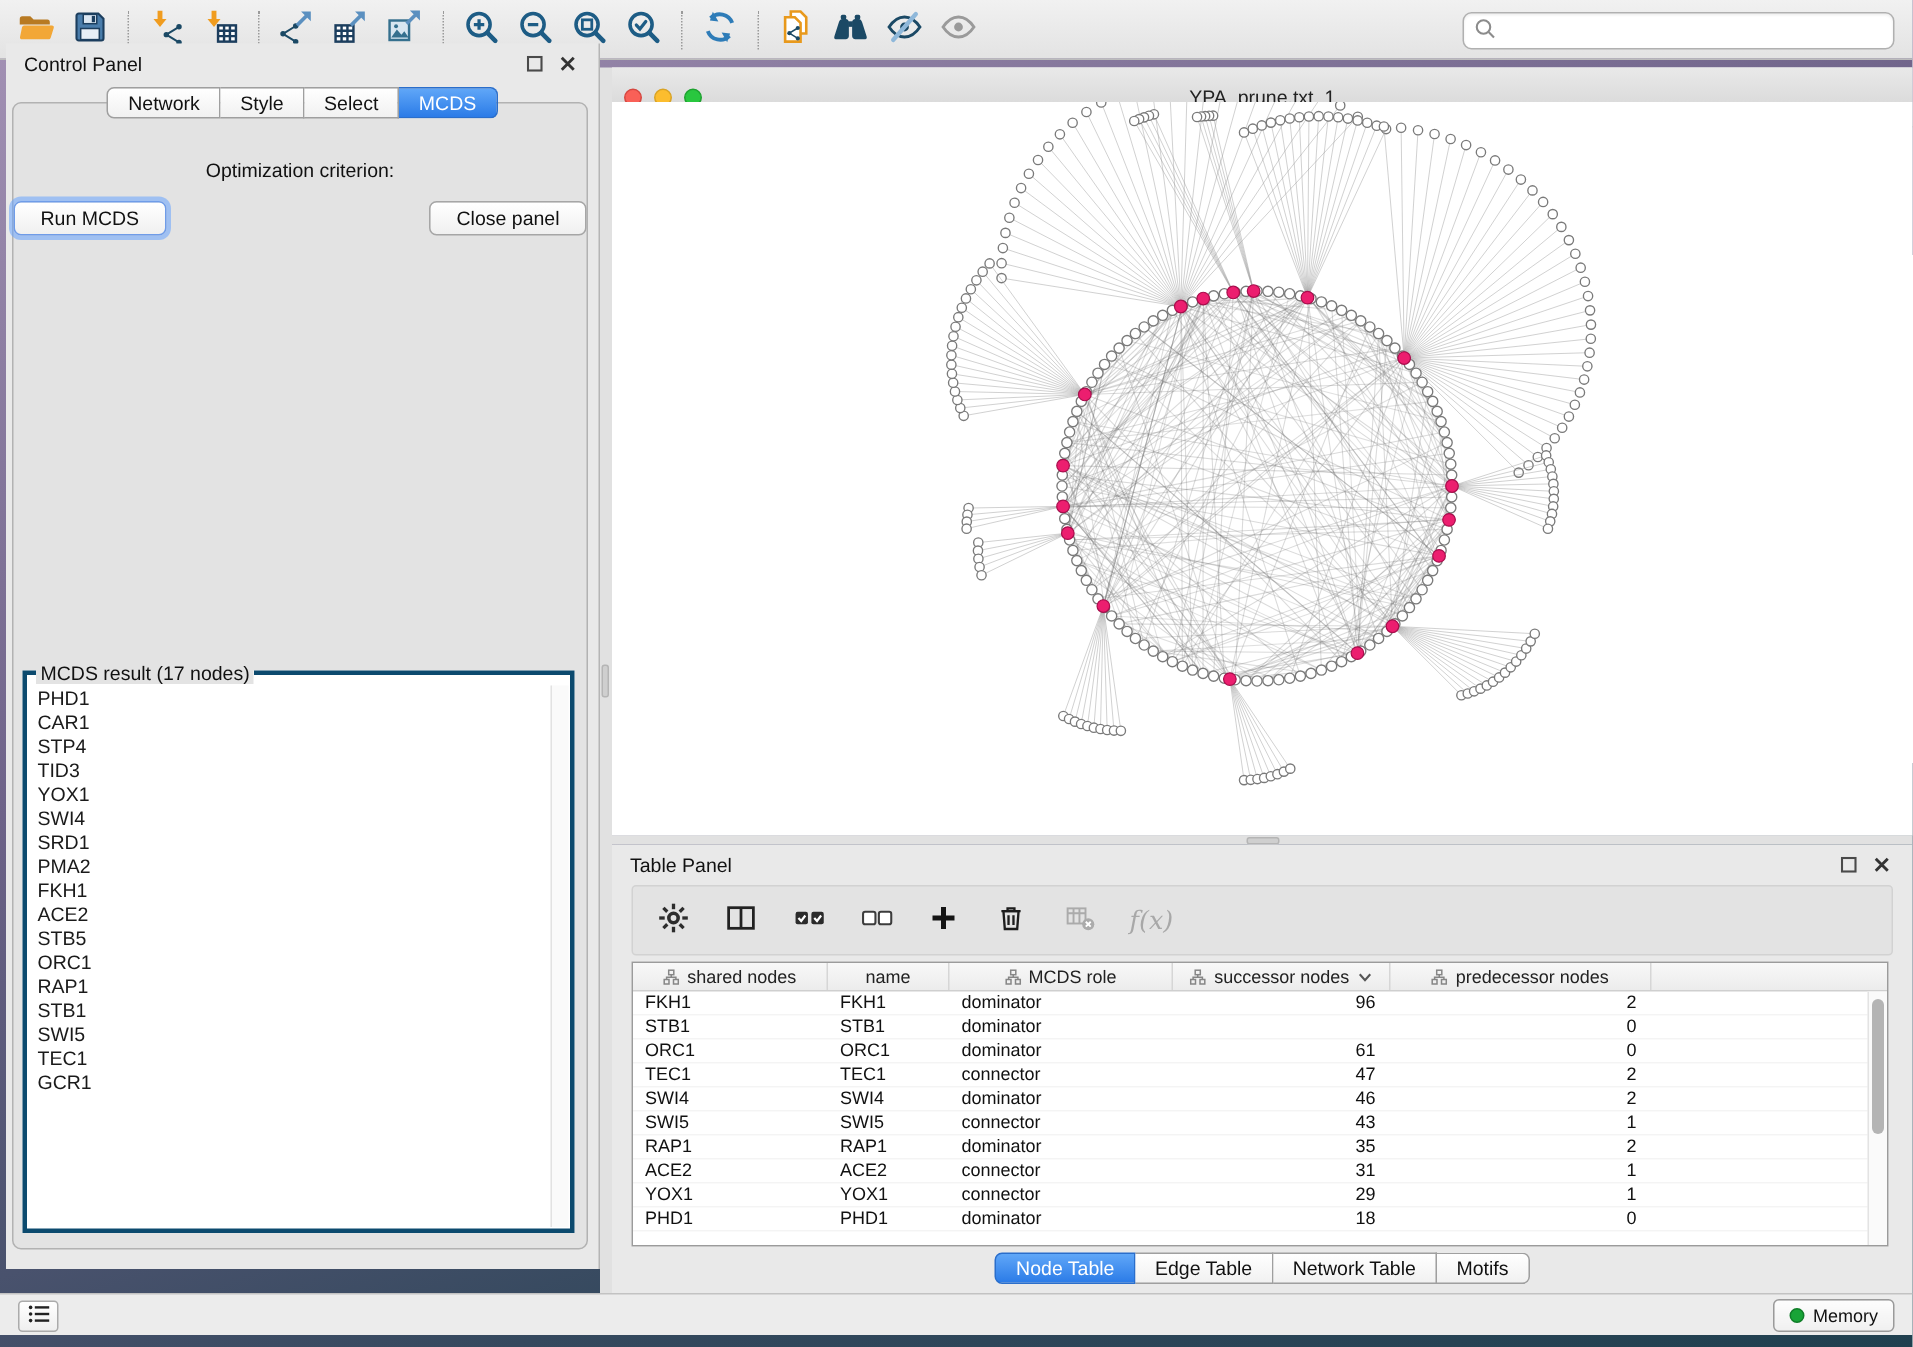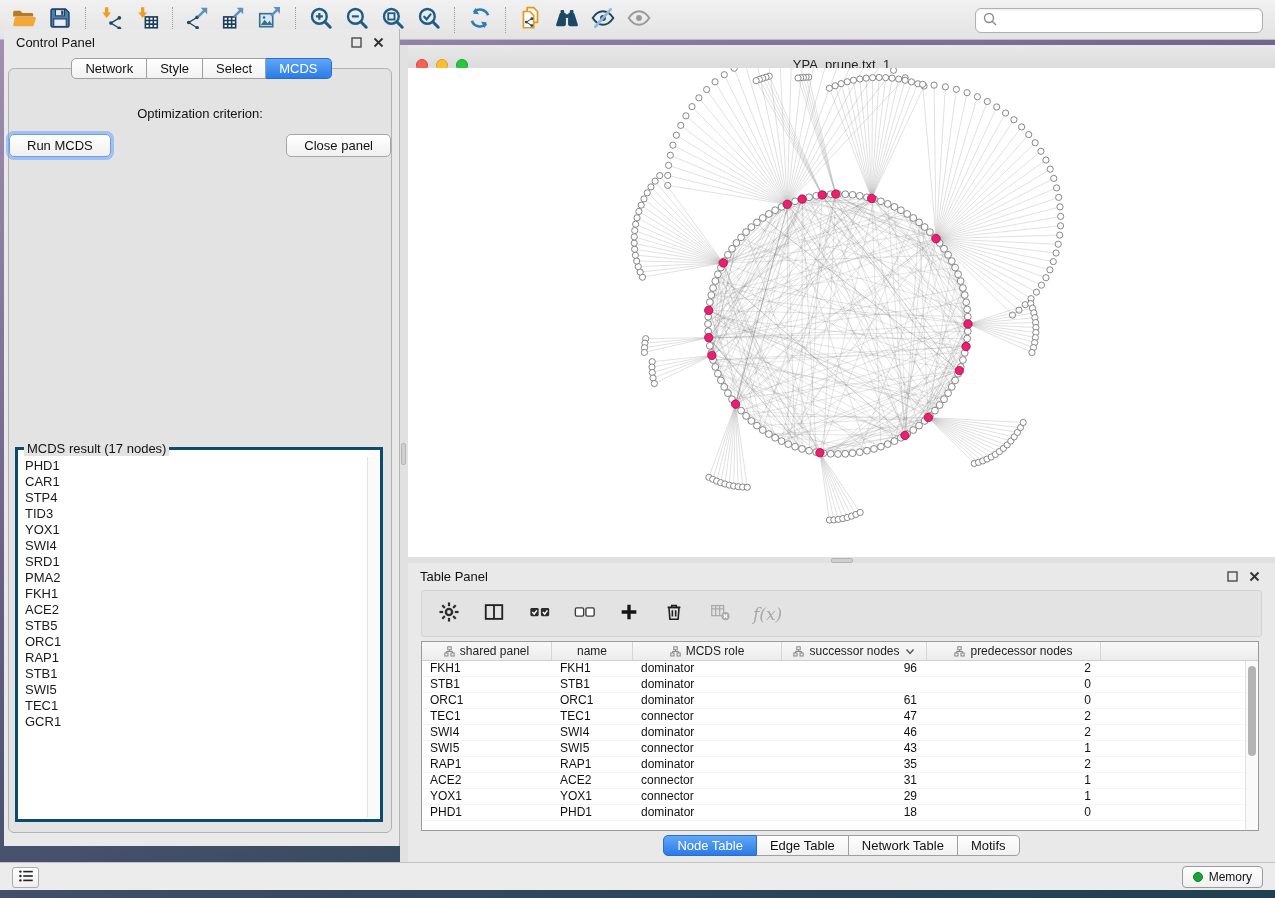--- a/index.html
+++ b/index.html
@@ -1143,21 +1143,21 @@
   </div>
   <div class="tp-table">
     <div class="thead">
         <div class="th" style="width: 130px;">
           <svg width="11" height="11" viewBox="0 0 11 11">
             <rect x="3.8" y="0.8" width="3.4" height="3" fill="none" stroke="#868686"></rect>
             <rect x="0.8" y="7" width="3.2" height="3" fill="none" stroke="#868686"></rect>
             <rect x="7" y="7" width="3.2" height="3" fill="none" stroke="#868686"></rect>
             <path d="M5.5 3.8V5.5M2.4 7V5.5H8.6V7" fill="none" stroke="#868686"></path>
           </svg>
-          <span>shared panel</span>
+          <span>shared nodes</span>
         </div>
         <div class="th" style="width: 81px;">
           <span>name</span>
         </div>
         <div class="th" style="width: 149px;">
           <svg width="11" height="11" viewBox="0 0 11 11">
             <rect x="3.8" y="0.8" width="3.4" height="3" fill="none" stroke="#868686"></rect>
             <rect x="0.8" y="7" width="3.2" height="3" fill="none" stroke="#868686"></rect>
             <rect x="7" y="7" width="3.2" height="3" fill="none" stroke="#868686"></rect>
             <path d="M5.5 3.8V5.5M2.4 7V5.5H8.6V7" fill="none" stroke="#868686"></path>

